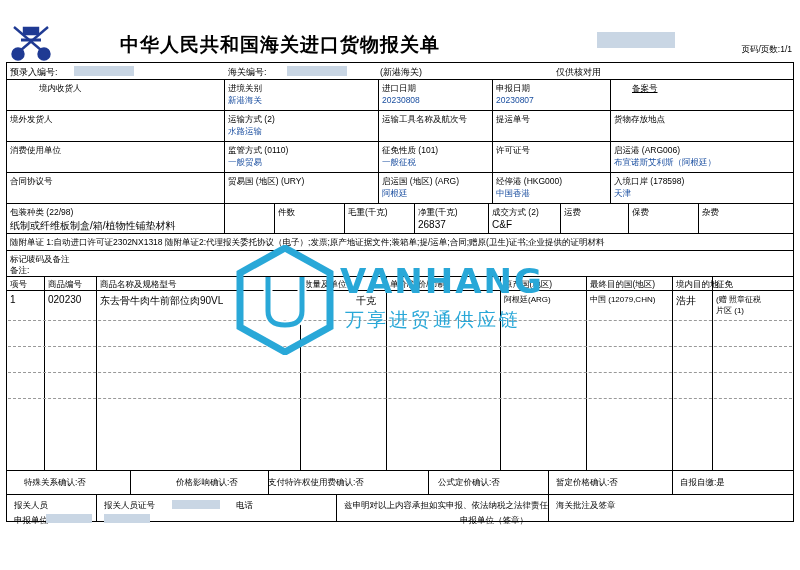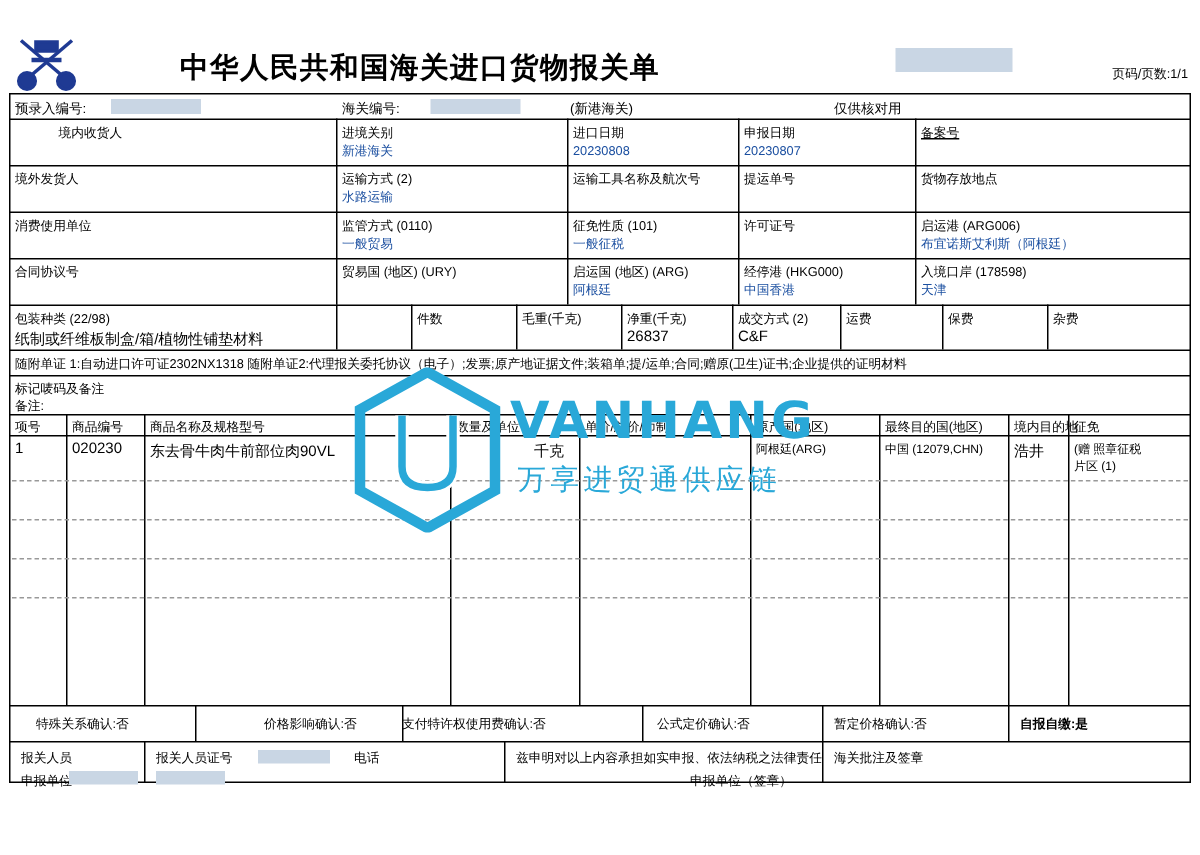--- a/index.html
+++ b/index.html
@@ -97,21 +97,21 @@
   <div class="vline" style="left:492px;top:79px;height:124px;"></div>
   <div class="vline" style="left:610px;top:79px;height:124px;"></div>
 
   <div class="c lbl" style="left:10px;top:83px;margin-left:29px;">境内收货人</div>
   <div class="c lbl" style="left:228px;top:83px;">进境关别</div>
   <div class="c val" style="left:228px;top:95px;">新港海关</div>
   <div class="c lbl" style="left:382px;top:83px;">进口日期</div>
   <div class="c val" style="left:382px;top:95px;">20230808</div>
   <div class="c lbl" style="left:496px;top:83px;">申报日期</div>
   <div class="c val" style="left:496px;top:95px;">20230807</div>
-  <div class="c lbl" style="left:614px;top:83px;text-decoration:underline;">备案号</div>
+  <div class="c lbl" style="left:632px;top:83px;text-decoration:underline;">备案号</div>
 
   <div class="c lbl" style="left:10px;top:114px;">境外发货人</div>
   <div class="c lbl" style="left:228px;top:114px;">运输方式 (2)</div>
   <div class="c val" style="left:228px;top:126px;">水路运输</div>
   <div class="c lbl" style="left:382px;top:114px;">运输工具名称及航次号</div>
   <div class="c lbl" style="left:496px;top:114px;">提运单号</div>
   <div class="c lbl" style="left:614px;top:114px;">货物存放地点</div>
 
   <div class="c lbl" style="left:10px;top:145px;">消费使用单位</div>
   <div class="c lbl" style="left:228px;top:145px;">监管方式 (0110)</div>
@@ -208,21 +208,21 @@
   <div class="vline" style="left:268px;top:470px;height:24px;"></div>
   <div class="vline" style="left:428px;top:470px;height:24px;"></div>
   <div class="vline" style="left:548px;top:470px;height:24px;"></div>
   <div class="vline" style="left:672px;top:470px;height:24px;"></div>
 
   <div class="c lbl" style="left:24px;top:477px;">特殊关系确认:否</div>
   <div class="c lbl" style="left:176px;top:477px;">价格影响确认:否</div>
   <div class="c lbl" style="left:268px;top:477px;">支付特许权使用费确认:否</div>
   <div class="c lbl" style="left:438px;top:477px;">公式定价确认:否</div>
   <div class="c lbl" style="left:556px;top:477px;">暂定价格确认:否</div>
-  <div class="c lbl" style="left:680px;top:477px;font-weight:bold;">自报自缴:是</div>
+  <div class="c lbl" style="left:680px;top:477px;">自报自缴:是</div>
 
   <div class="vline" style="left:96px;top:494px;height:28px;"></div>
   <div class="vline" style="left:336px;top:494px;height:28px;"></div>
   <div class="vline" style="left:548px;top:494px;height:28px;"></div>
 
   <div class="c lbl" style="left:14px;top:500px;">报关人员</div>
   <div class="c lbl" style="left:14px;top:515px;">申报单位</div>
   <div class="c" style="left:46px;top:514px;width:46px;height:9px;background:#c9d6e4;"></div>
 
   <div class="c lbl" style="left:104px;top:500px;">报关人员证号</div>

